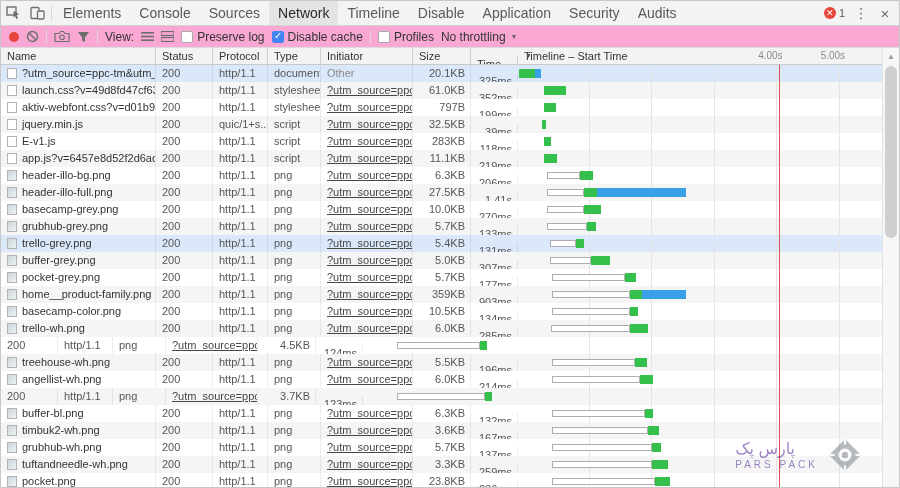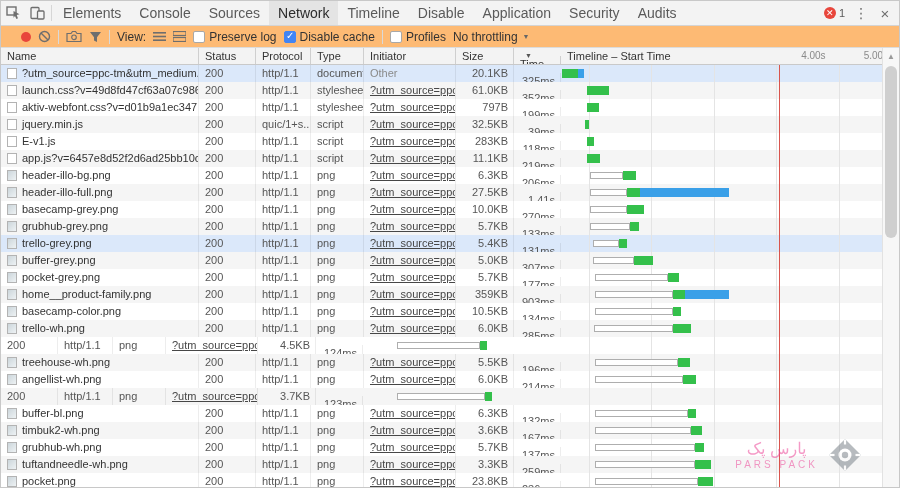--- a/index.html
+++ b/index.html
@@ -14,40 +14,40 @@
   .vdiv{width:1px;height:16px;background:#d6d6d6;margin:0 2px;flex:none;}
   .tabstrip{display:flex;height:100%;align-items:stretch;}
   .tab{padding:0 9px;line-height:24px;font-size:14px;color:#5a5a5a;white-space:nowrap;}
   .tab.active{color:#2b2b2b;background:#e4e4e4;}
   .tb-right{margin-left:auto;display:flex;align-items:center;padding-right:2px;}
   .errwrap{display:flex;align-items:center;gap:3px;padding:0 4px;cursor:pointer;}
   .errcircle{width:12px;height:12px;border-radius:50%;background:#e8463c;color:#fff;font-size:9px;line-height:12px;text-align:center;display:inline-block;}
   .errcount{font-size:11px;color:#5a5a5a;}
 
   
-  .toolbar{height:22px;background:#fdba74;border-bottom:1px solid #dcdcdc;display:flex;align-items:center;gap:7px;padding:0 20px;font-size:12px;color:#333;}
+  .toolbar{height:22px;background:#f9a8d4;border-bottom:1px solid #dcdcdc;display:flex;align-items:center;gap:7px;padding:0 8px;font-size:12px;color:#333;}
   .rec{width:10px;height:10px;border-radius:50%;background:#e8463c;flex:none;cursor:pointer;}
   .icon-btn{display:flex;align-items:center;justify-content:center;cursor:pointer;flex:none;}
   .sep{width:1px;height:14px;background:#d9d9d9;flex:none;}
   .lbl{color:#333;}
   .cb{display:flex;align-items:center;gap:4px;cursor:pointer;white-space:nowrap;}
   .box{width:12px;height:12px;border:1px solid #a8a8a8;border-radius:2px;background:#fff;position:relative;flex:none;}
   .box.checked{background:var(--accent,#4285f4);border-color:var(--accent,#4285f4);}
   .box.checked:after{content:"✓";position:absolute;left:1.5px;top:-1.5px;color:#fff;font-size:10px;}
   .dd{display:flex;align-items:center;gap:5px;cursor:pointer;white-space:nowrap;}
   .dd .arr{font-size:7px;color:#666;}
 
   
   .ghead{position:absolute;top:47px;left:0;width:883px;height:17px;background:#f3f3f3;border-bottom:1px solid #c9c9c9;display:flex;font-size:11px;color:#333;}
   .hc{line-height:16px;padding-left:6px;border-right:1px solid #cfcfcf;overflow:hidden;white-space:nowrap;flex:none;cursor:pointer;}
   .hc.tlh{flex:1 1 auto;position:relative;border-right:none;}
   .tick{position:absolute;top:0;line-height:16px;font-size:10px;color:#8a8a8a;}
   .sortarrow{position:absolute;left:524px;top:0;line-height:16px;font-size:7px;color:#555;}
 
-  .w-name{width:198px;}.w-status{width:57px;}.w-protocol{width:55px;}.w-type{width:53px;}
+  .w-name{width:155px;}.w-status{width:57px;}.w-protocol{width:55px;}.w-type{width:53px;}
   .w-initiator{width:92px;}.w-size{width:58px;}.w-time{width:47px;margin-top:8px;}
 
   
   #rows{position:absolute;top:64px;left:0;width:883px;height:424px;overflow:hidden;background:#fff;}
   .row{display:flex;height:17px;width:883px;font-size:11px;color:#565656;cursor:default;}
   .row.alt{background:#f5f5f5;}
   .row.hl{background:var(--hl,#dbe8fa);}
   .c{line-height:17px;padding-left:6px;border-right:1px solid rgba(0,0,0,0.07);overflow:hidden;white-space:nowrap;flex:none;}
   .c.name{color:#333;}
   .c.size,.c.time{text-align:right;padding-left:0;padding-right:5px;}
@@ -64,21 +64,21 @@
   .vline.grid{background:#e4e4e4;z-index:1;}
   .vline.load{background:var(--load,#d9544d);z-index:3;}
 
   
   .scrollbar{position:absolute;top:47px;right:0;width:17px;height:441px;background:#f7f7f7;border-left:1px solid #e2e2e2;}
   .sb-up{height:16px;display:flex;align-items:center;justify-content:center;font-size:8px;color:#9a9a9a;cursor:pointer;}
   .sb-thumb{position:absolute;top:18px;left:2px;width:12px;height:172px;background:#cfcfcf;border-radius:6px;cursor:pointer;}
 
   
   .watermark{position:absolute;right:36px;bottom:14px;display:flex;align-items:center;gap:9px;opacity:0.55;z-index:10;pointer-events:none;}
-  .wm-text{text-align:center;color:#ec4899;}
+  .wm-text{text-align:left;color:#4c1d95;}
   .wm-text .fa{font-size:16px;direction:rtl;line-height:18px;}
   .wm-text .en{font-size:10px;letter-spacing:3px;line-height:13px;}
 </style>
 </head>
 <body>
 
 <div class="devtools">
 
   <div class="tabbar">
     <span class="tbicon">

